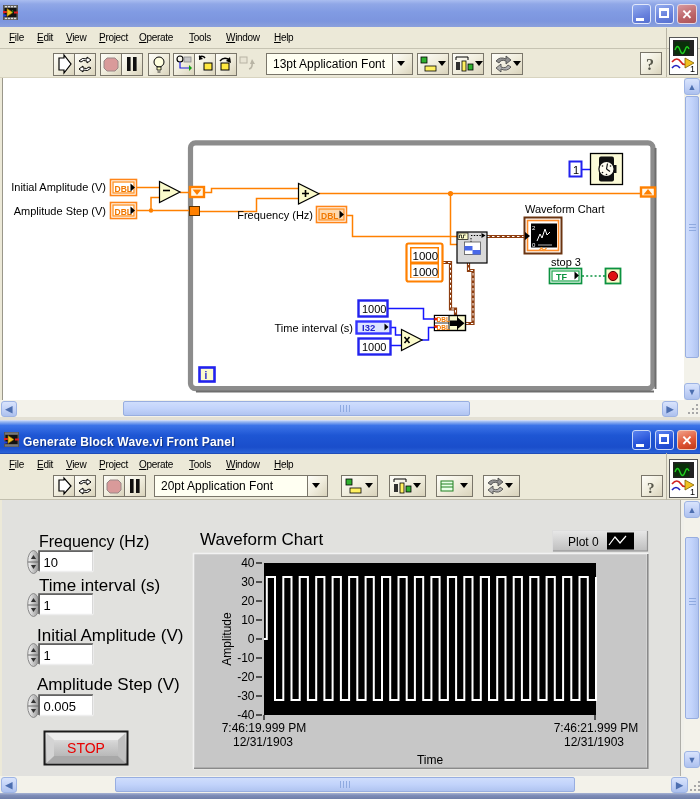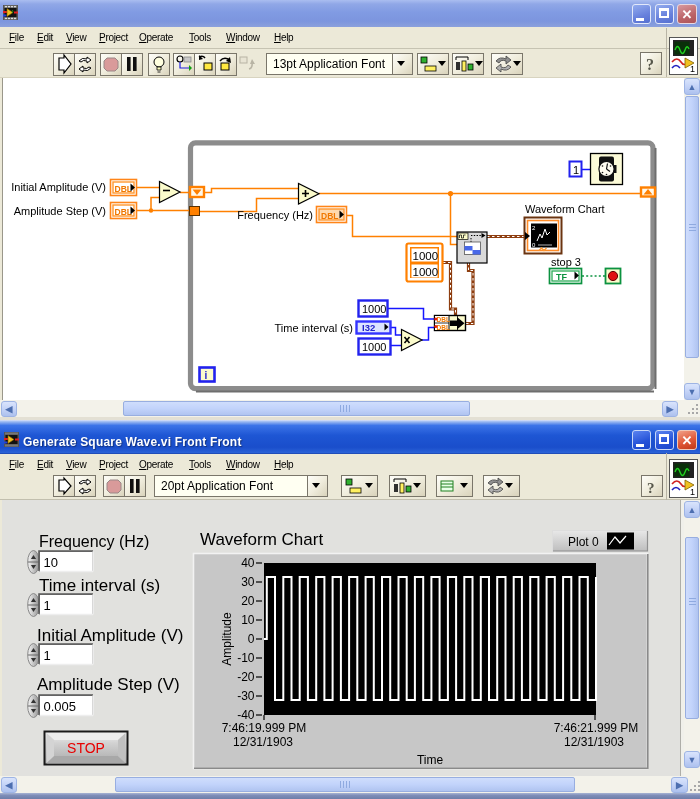--- a/index.html
+++ b/index.html
@@ -344,21 +344,21 @@
     <div class="abs" style="left:4px;top:12px;width:15px;height:15px"><svg width="15" height="15" viewBox="0 0 15 15">
       <rect x="0" y="0" width="15" height="15" fill="#555"></rect>
       <rect x="1.5" y="3" width="12" height="9" fill="#111"></rect>
       <rect x="1" y="0.5" width="13" height="2" fill="#777"></rect>
           <rect x="1" y="12.5" width="13" height="2" fill="#777"></rect>
       <rect x="0" y="6" width="4" height="2" fill="#E02020"></rect>
           <rect x="11" y="6.5" width="4" height="2" fill="#E02020"></rect>
       <rect x="0" y="9.5" width="3.5" height="2" fill="#2040E0"></rect>
       <path d="M4 3.5 L10 7.5 L4 11.5 Z" fill="#F0C020" stroke="#806000" stroke-width="0.6"></path>
     </svg></div>
-    <div class="abs" style="left:23px;top:15px;font-size:12px;font-weight:bold;color:#fff;text-shadow:1px 1px 1px #10307E;letter-spacing:0.2px">Generate Square Wave.vi Front Front</div>
+    <div class="abs" style="left:23px;top:15px;font-size:12px;font-weight:bold;color:#fff;text-shadow:1px 1px 1px #10307E;letter-spacing:0.2px">Generate Block Wave.vi Front Panel</div>
     <div class="abs" style="left:632px;top:10px;width:19px;height:20px;border-radius:3px;background:linear-gradient(160deg,#5B84F0,#2653D8 60%,#1A46CC);border:1px solid #C8D8F8">
         <div class="abs" style="left:3px;top:13px;width:8px;height:3px;background:#fff"></div>
       </div>
     <div class="abs" style="left:655px;top:10px;width:19px;height:20px;border-radius:3px;background:linear-gradient(160deg,#5B84F0,#2653D8 60%,#1A46CC);border:1px solid #C8D8F8">
         <div class="abs" style="left:3px;top:3px;width:10px;height:10px;border:2px solid #fff;border-top-width:3px"></div>
       </div>
     <div class="abs" style="left:677px;top:10px;width:20px;height:20px;border-radius:3px;background:linear-gradient(160deg,#F0A088,#E05838 55%,#C03818);border:1px solid #F0C8B8;color:#fff;font-size:13px;font-weight:bold;text-align:center;line-height:19px">✕</div>
   </div>
 
   <div class="abs menu" style="left:0;top:34px;width:700px;height:21px;background:#ECE9D8;border-bottom:1px solid #C6C3B2">

